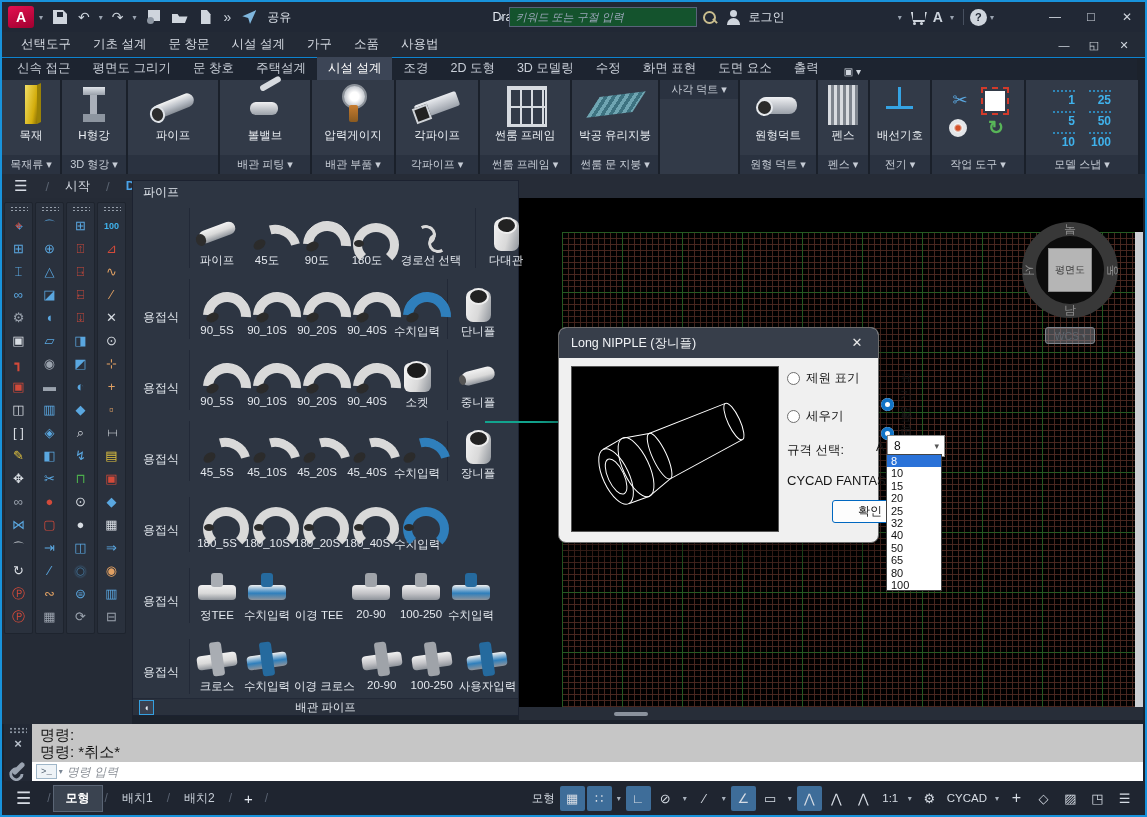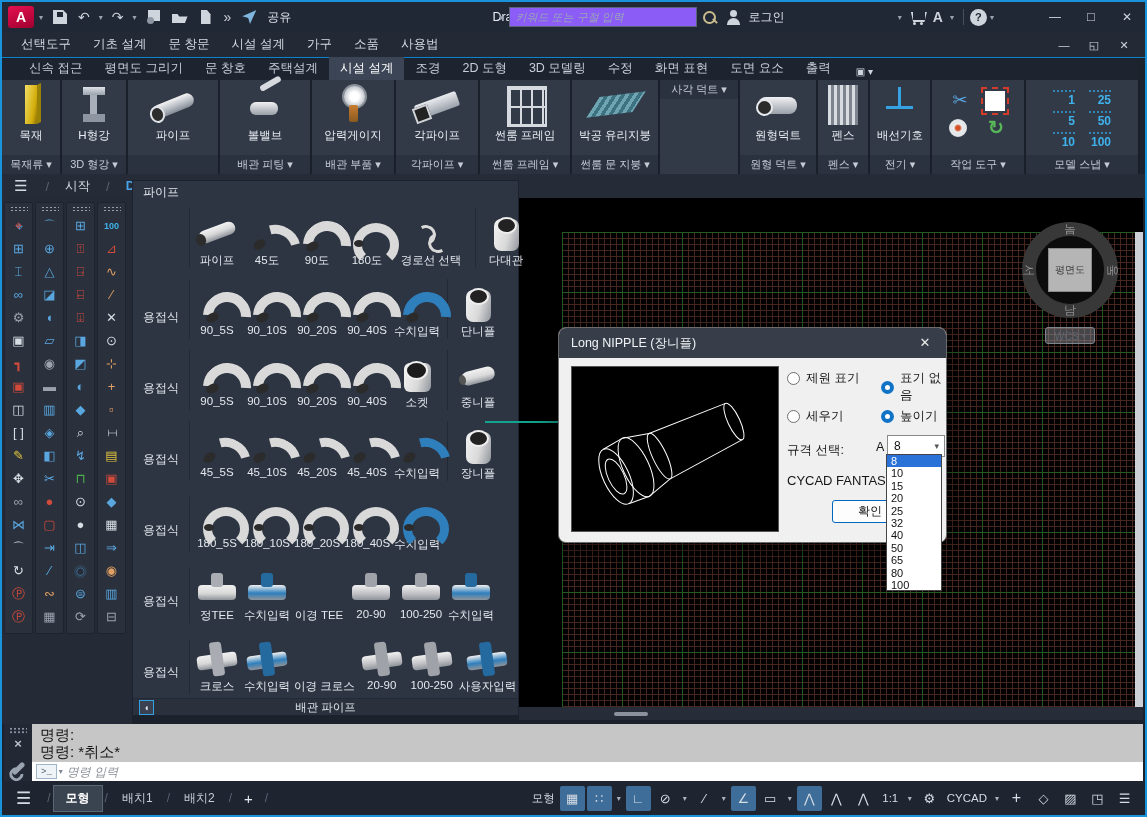--- a/index.html
+++ b/index.html
@@ -23,36 +23,36 @@
   .mi-mag::before{content:"";position:absolute;left:3px;top:3px;width:9px;height:9px;border:2px solid #c9bd8e;border-radius:50%}
   .mi-mag::after{content:"";position:absolute;left:12px;top:12px;width:6px;height:2px;background:#c9bd8e;transform:rotate(45deg)}
   .mi-person::before{content:"";position:absolute;left:6px;top:2px;width:7px;height:7px;border-radius:50%;background:#cfd5dd}
   .mi-person::after{content:"";position:absolute;left:3px;top:10px;width:13px;height:7px;border-radius:7px 7px 0 0;background:#cfd5dd}
   .mi-cart::before{content:"";position:absolute;left:3px;top:4px;width:12px;height:8px;background:transparent;border:2px solid #cfd5dd;border-top:none;clip-path:polygon(0 0,100% 0,85% 100%,15% 100%)}
   .mi-cart::after{content:"";position:absolute;left:5px;top:14px;width:3px;height:3px;border-radius:50%;background:#cfd5dd;box-shadow:7px 0 0 #cfd5dd}
   .helpcirc{width:17px;height:17px;border-radius:50%;background:#cfd5dd;color:#212835;font-size:11px;font-weight:bold;text-align:center;line-height:17px}
   .tb-file{position:absolute;left:400px;width:260px;text-align:center;color:#e7ecf3;font-size:12.5px;pointer-events:none}
   .tb-search{position:absolute;left:498px;top:5px;display:flex;align-items:center}
   .mini-car{color:#9aa3b0;font-size:9px;margin-right:4px}
-  .searchbox{width:188px;height:20px;background:#8b5cf6;border:1px solid #59637a;color:#e0e6ee;font-size:11px;padding:0 6px;font-style:italic;font-family:"Liberation Sans",sans-serif}
+  .searchbox{width:188px;height:20px;background:#14532d;border:1px solid #59637a;color:#e0e6ee;font-size:11px;padding:0 6px;font-style:italic;font-family:"Liberation Sans",sans-serif}
   .searchbox::placeholder{color:#9aa6b8;font-style:italic}
   .tb-right{position:absolute;right:0;top:0;height:30px;display:flex;align-items:center}
   .tb-login{color:#dbe1e9;font-size:12px;margin:0 4px}
   .vdivider{width:1px;height:16px;background:#47505f;margin:0 6px}
   .winbtn{width:36px;height:30px;color:#cfd5dd;font-size:12px;text-align:center;line-height:30px}
   .winbtn.max{font-size:13px}
 
   
   .menubar{position:absolute;left:0;top:30px;right:0;height:26px;background:#232a36;border-bottom:1px solid #0d83cf;display:flex;align-items:center;padding-left:8px}
   .mitem{color:#d6dbe3;font-size:12.5px;padding:4px 11px}
   .docwin{position:absolute;right:6px;top:0;display:flex}
   .docwin span{width:30px;text-align:center;color:#cfd5dd;font-size:11px;line-height:26px}
 
   
-  .rtabs{position:absolute;left:0;top:57px;right:8px;height:21px;background:#1d2430;display:flex;align-items:flex-end;padding-left:16px}
+  .rtabs{position:absolute;left:0;top:57px;right:8px;height:21px;background:#1d2430;display:flex;align-items:flex-end;padding-left:4px}
   .rtab{color:#c9cfd8;font-size:12.5px;padding:3px 11px;white-space:nowrap}
   .rtab.on{background:#3c4556;color:#fff}
   .rtab.tog{font-size:10px;color:#cfd5dd;padding:3px 8px;margin-left:6px}
 
   
   .ribbon{position:absolute;left:0;top:78px;right:0;height:94px;background:#1a202a;display:flex}
   .rpanel{background:#323a48;margin-right:2px;display:flex;flex-direction:column;flex:0 0 auto}
   .rbig{flex:1;display:flex;flex-direction:column;align-items:center;justify-content:flex-start;padding-top:3px}
   .rlabel{font-size:11.5px;color:#e9edf2;text-align:center;white-space:nowrap;margin-top:1px}
   .rfoot{height:19px;background:#2a3240;font-size:11px;color:#c6ccd5;display:flex;align-items:center;justify-content:center;white-space:nowrap}
@@ -163,21 +163,21 @@
   .sock .pic::after{left:11px;top:6px;width:19px;height:15px;border-radius:50%;background:#1c1c1c;border:2px solid #f0f0f0}
   .tee .pic::before{left:4px;top:17px;width:38px;height:15px;border-radius:4px;background:linear-gradient(#f0f0f0,var(--pc) 55%,#8f949b)}
   .tee .pic::after{left:17px;top:5px;width:12px;height:14px;border-radius:3px;background:var(--pcd)}
   .cross .pic::before{left:3px;top:15px;width:40px;height:14px;border-radius:4px;background:linear-gradient(#f0f0f0,var(--pc) 55%,#8f949b);transform:rotate(-8deg)}
   .cross .pic::after{left:17px;top:3px;width:12px;height:34px;border-radius:3px;background:var(--pcd);transform:rotate(-8deg)}
   .pal-foot{position:absolute;left:0;right:0;bottom:0;height:17px;background:#2a313d;border-top:1px solid #222937}
   .pal-foot-icon{position:absolute;left:6px;top:1px;width:15px;height:15px;border:1px solid #35a0e0;background:#3a4150;color:#e8ecf1;font-size:9px;text-align:center;line-height:14px}
   .pal-foot-title{text-align:center;font-size:11.5px;color:#dfe4ea;line-height:17px}
 
   
-  .dialog{position:absolute;left:556px;top:325px;width:389px;height:216px;border-radius:8px;background:#f0f0f0;box-shadow:0 10px 30px rgba(0,0,0,.55);z-index:10;border:1px solid #6c6c6c}
+  .dialog{position:absolute;left:556px;top:325px;width:321px;height:216px;border-radius:8px;background:#f0f0f0;box-shadow:0 10px 30px rgba(0,0,0,.55);z-index:10;border:1px solid #6c6c6c}
   .dlg-title{height:30px;background:#373e4a;border-radius:7px 7px 0 0;color:#f2f4f7;font-size:12.5px;display:flex;align-items:center;padding-left:12px}
   .dlg-close{position:absolute;right:12px;top:7px;color:#e8e8e8;font-size:13px;width:18px;text-align:center}
   .dlg-preview{position:absolute;left:12px;top:38px;width:208px;height:166px;background:#000;border:1px solid #555}
   .radio-row{position:absolute;display:flex;align-items:center;gap:6px;font-size:12.5px;color:#161616}
   .rb{width:13px;height:13px;border-radius:50%;border:1px solid #707070;background:#fff;flex:0 0 auto}
   .rb.sel{border:none;background:#fff;box-shadow:inset 0 0 0 4px #1173c6}
   .dlg-sizelabel{position:absolute;left:228px;top:114px;font-size:12.5px;color:#161616}
   .dlg-sizeprefix{position:absolute;left:317px;top:112px;font-size:12.5px;color:#161616}
   .combo{position:absolute;left:328px;top:107px;width:58px;height:22px;background:#fff;border:1px solid #8a8a8a;font-size:12px;color:#111;display:flex;align-items:center;padding-left:6px}
   .combo .chev{position:absolute;right:5px;color:#555;font-size:9px}

